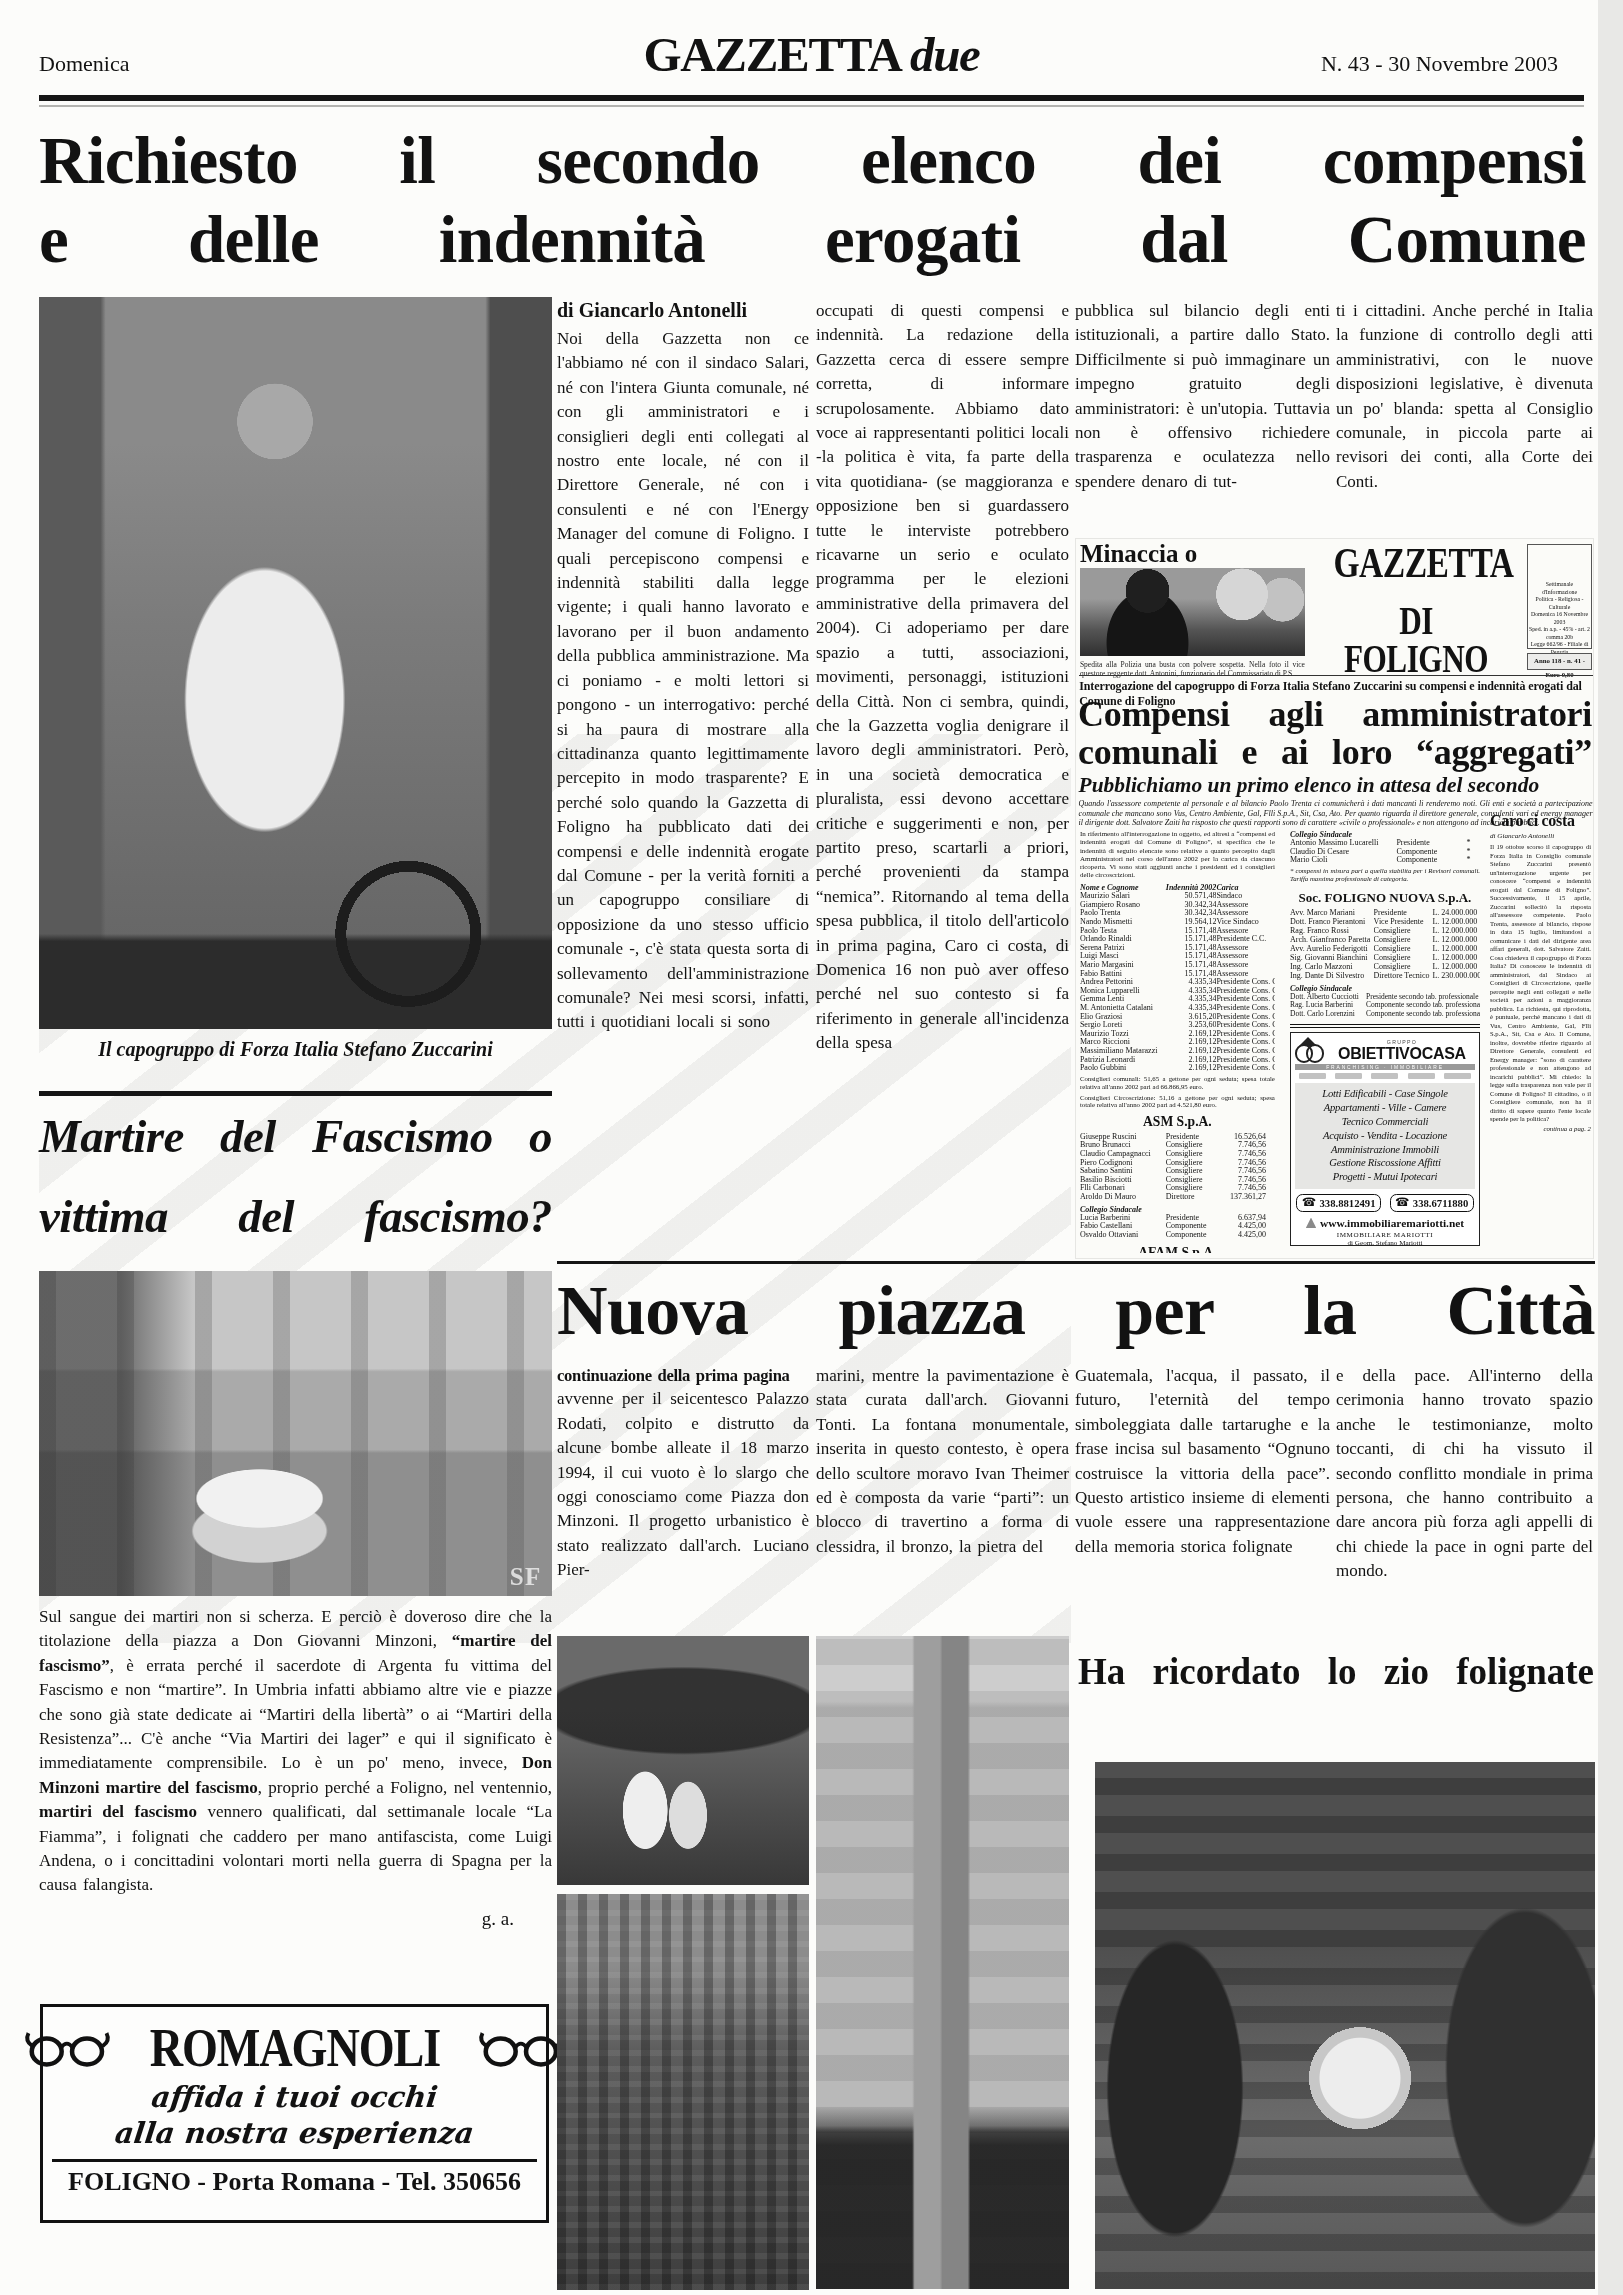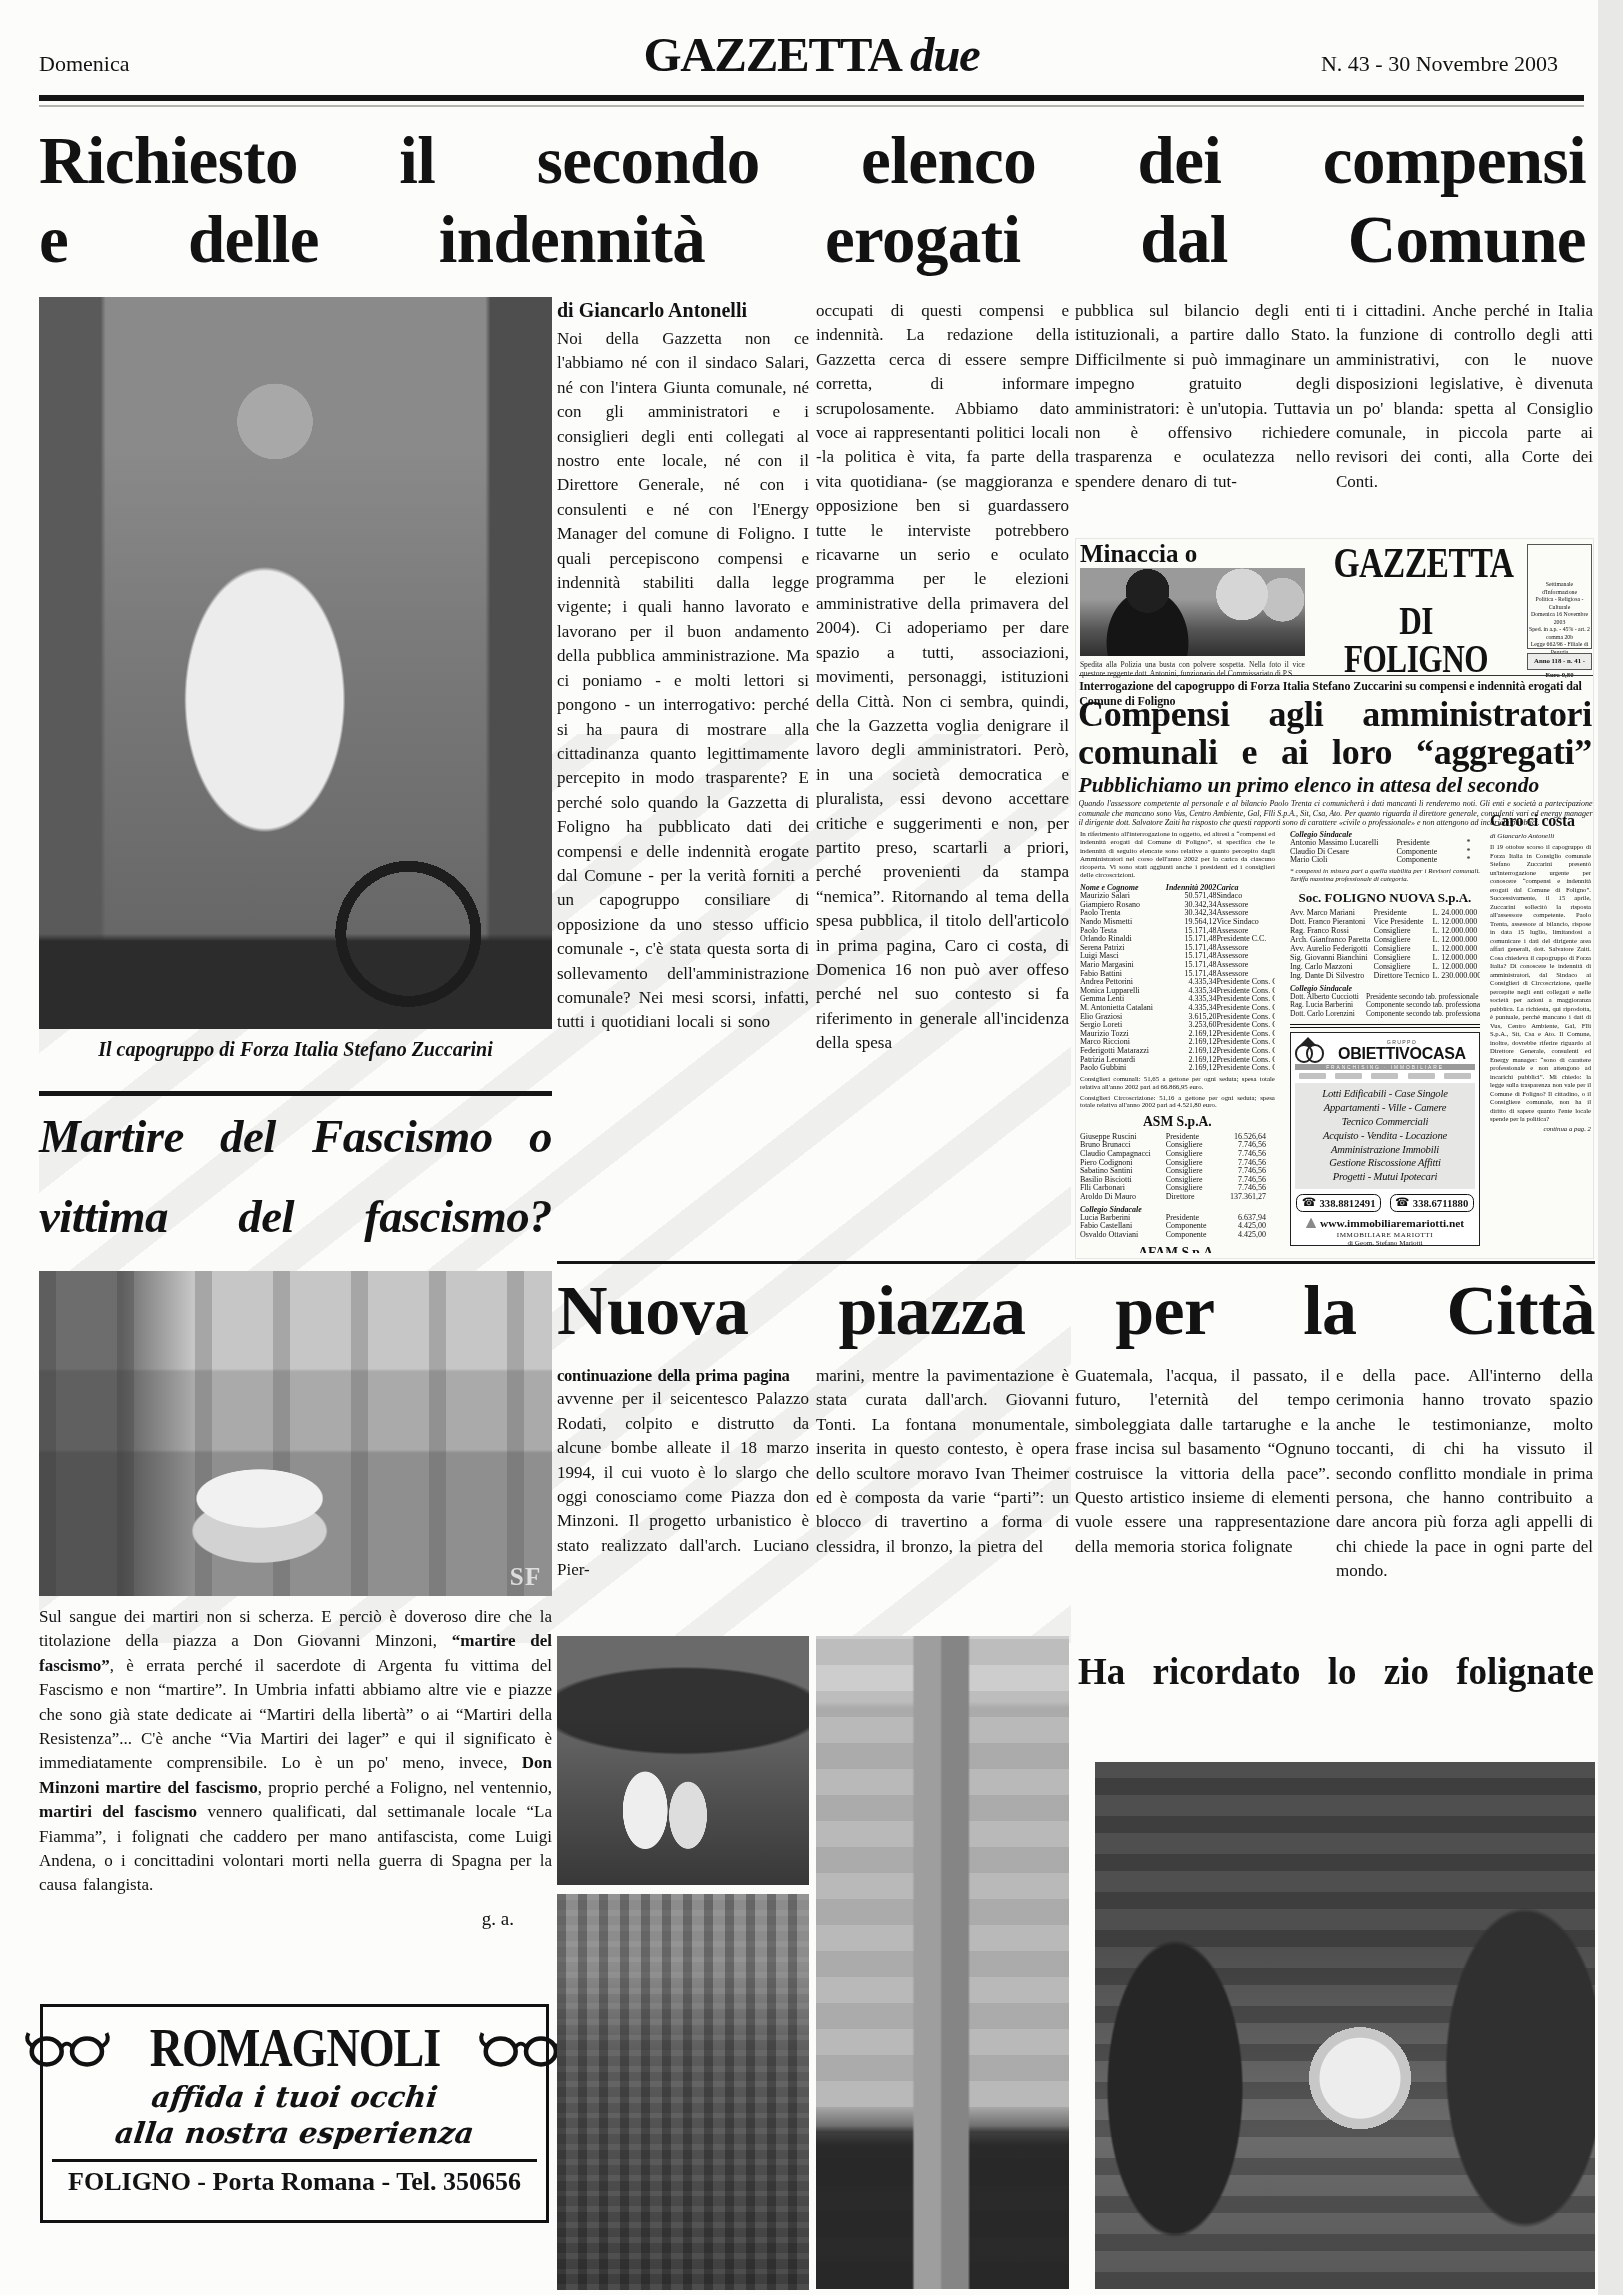--- a/index.html
+++ b/index.html
@@ -345,21 +345,21 @@
             <span class="tcell">Maurizio Tozzi</span>
             <span class="tcell">2.169,12</span>
             <span class="tcell">Presidente Cons. Circ.</span>
           </div>
           <div class="trow">
             <span class="tcell">Marco Riccioni</span>
             <span class="tcell">2.169,12</span>
             <span class="tcell">Presidente Cons. Circ.</span>
           </div>
           <div class="trow">
-            <span class="tcell">Federigotti Matarazzi</span>
+            <span class="tcell">Massimiliano Matarazzi</span>
             <span class="tcell">2.169,12</span>
             <span class="tcell">Presidente Cons. Circ.</span>
           </div>
           <div class="trow">
             <span class="tcell">Patrizia Leonardi</span>
             <span class="tcell">2.169,12</span>
             <span class="tcell">Presidente Cons. Circ.</span>
           </div>
           <div class="trow">
             <span class="tcell">Paolo Gubbini</span>

